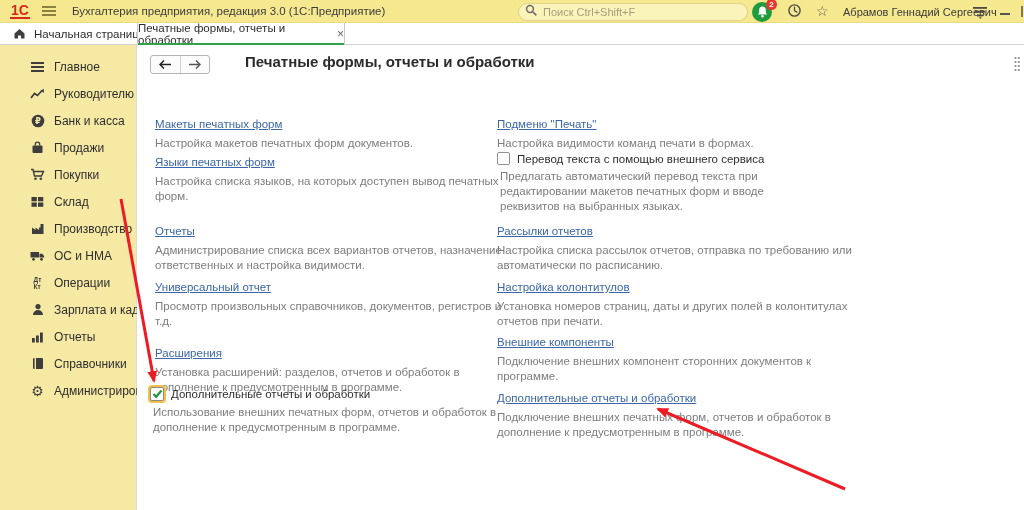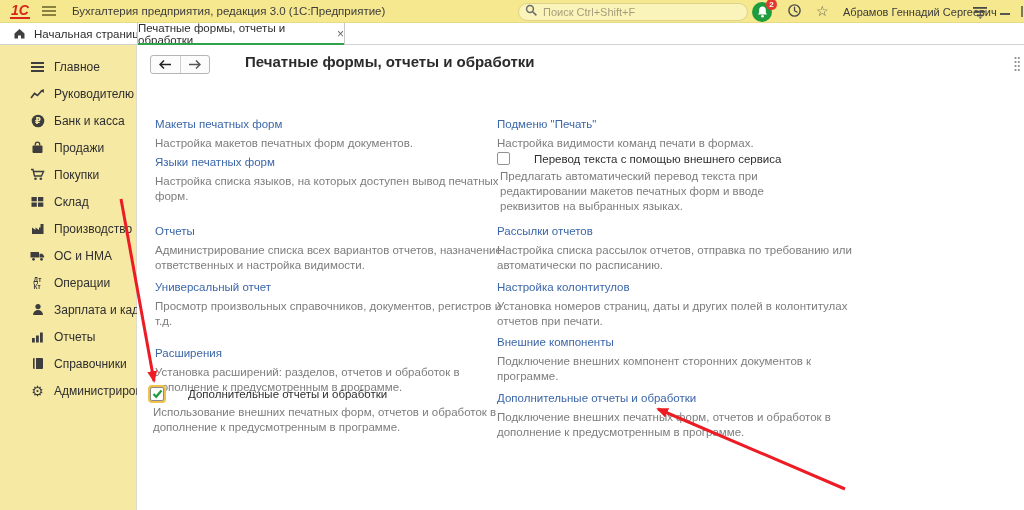--- a/index.html
+++ b/index.html
@@ -10,21 +10,21 @@
     background: #ffffff;
     overflow: hidden;
     color: #2e2e2e;
   }
   
   .titlebar {
     position: absolute; left:0; top:0; width:1024px; height:23px;
     background:#f6e88f; border-bottom:1px solid #e8dc82;
     display:flex; align-items:center;
   }
-  .logo { margin-left:10px; font-size:14px; font-weight:bold; font-style:italic;
+  .logo { margin-left:10px; font-size:14px; font-weight:bold; 
     color:#d6271c; border-bottom:2px solid #d6271c; line-height:14px; padding:0 1px 0 1px;}
   .burger { margin-left:12px; display:flex; }
   .app-title { margin-left:16px; font-size:11.5px; color:#3c3c3c; }
   .search {
     position:absolute; left:518px; top:3px; width:230px; height:18px;
     background:#fbf4ba; border:1px solid #ded388; border-radius:9px;
     display:flex; align-items:center; padding-left:6px;
   }
   .search-ph { margin-left:5px; font-size:11px; color:#a59e7c; }
   .bell-wrap { position:absolute; left:752px; top:1px; width:22px; height:22px; }
@@ -60,27 +60,27 @@
   .content { position:absolute; left:137px; top:45px; right:0; bottom:0; background:#fff; }
   .nav-group { position:absolute; left:13px; top:10px; width:60px; height:19px;
     border:1px solid #b5b5b5; border-radius:3px; background:#fcfcfc; display:flex; }
   .nav-btn { flex:1; display:flex; align-items:center; justify-content:center; }
   .nav-btn + .nav-btn { border-left:1px solid #cfcfcf; }
   .page-title { position:absolute; left:108px; top:8px; font-size:15px; font-weight:bold; color:#2b2b2b; }
   .page-subtitle { position:absolute; left:8px; top:40px; font-size:11.5px; color:#7b7b7b; }
   .more-dots { position:absolute; right:3px; top:11px; }
   .item { position:absolute; width:360px; }
   .item.right { width:400px; }
-  .item-link { font-size:11.5px; color:#3b66a8; cursor:pointer; display:inline-block;text-align:right; }
+  .item-link { font-size:11.5px; color:#3b66a8; text-decoration:underline; cursor:pointer; display:inline-block;text-align:right; }
   .item-desc { margin-top:4px; font-size:11.5px; color:#7d7d7d; line-height:15px; white-space:pre-line; }
   .cb-row { display:flex; align-items:center; }
   .cb { width:14px; height:14px; background:#fff; border:1px solid #919191; border-radius:2px;
     display:flex; align-items:center; justify-content:center; flex:0 0 14px; }
   .cb.highlight { box-shadow:0 0 0 2px #f0c14b; border-color:#8a8a8a; }
-  .cb-label { margin-left:24px; font-size:11.5px; color:#2e2e2e; }
+  .cb-label { margin-left:7px; font-size:11.5px; color:#2e2e2e; }
   .cb-desc { margin-left:3px; }
   
   .overlay { position:absolute; left:0; top:0; width:1024px; height:510px; pointer-events:none; z-index:50; }
 </style>
 </head>
 <body>
 
 <div class="titlebar">
   <div class="logo">1С</div>
   <div class="burger">

